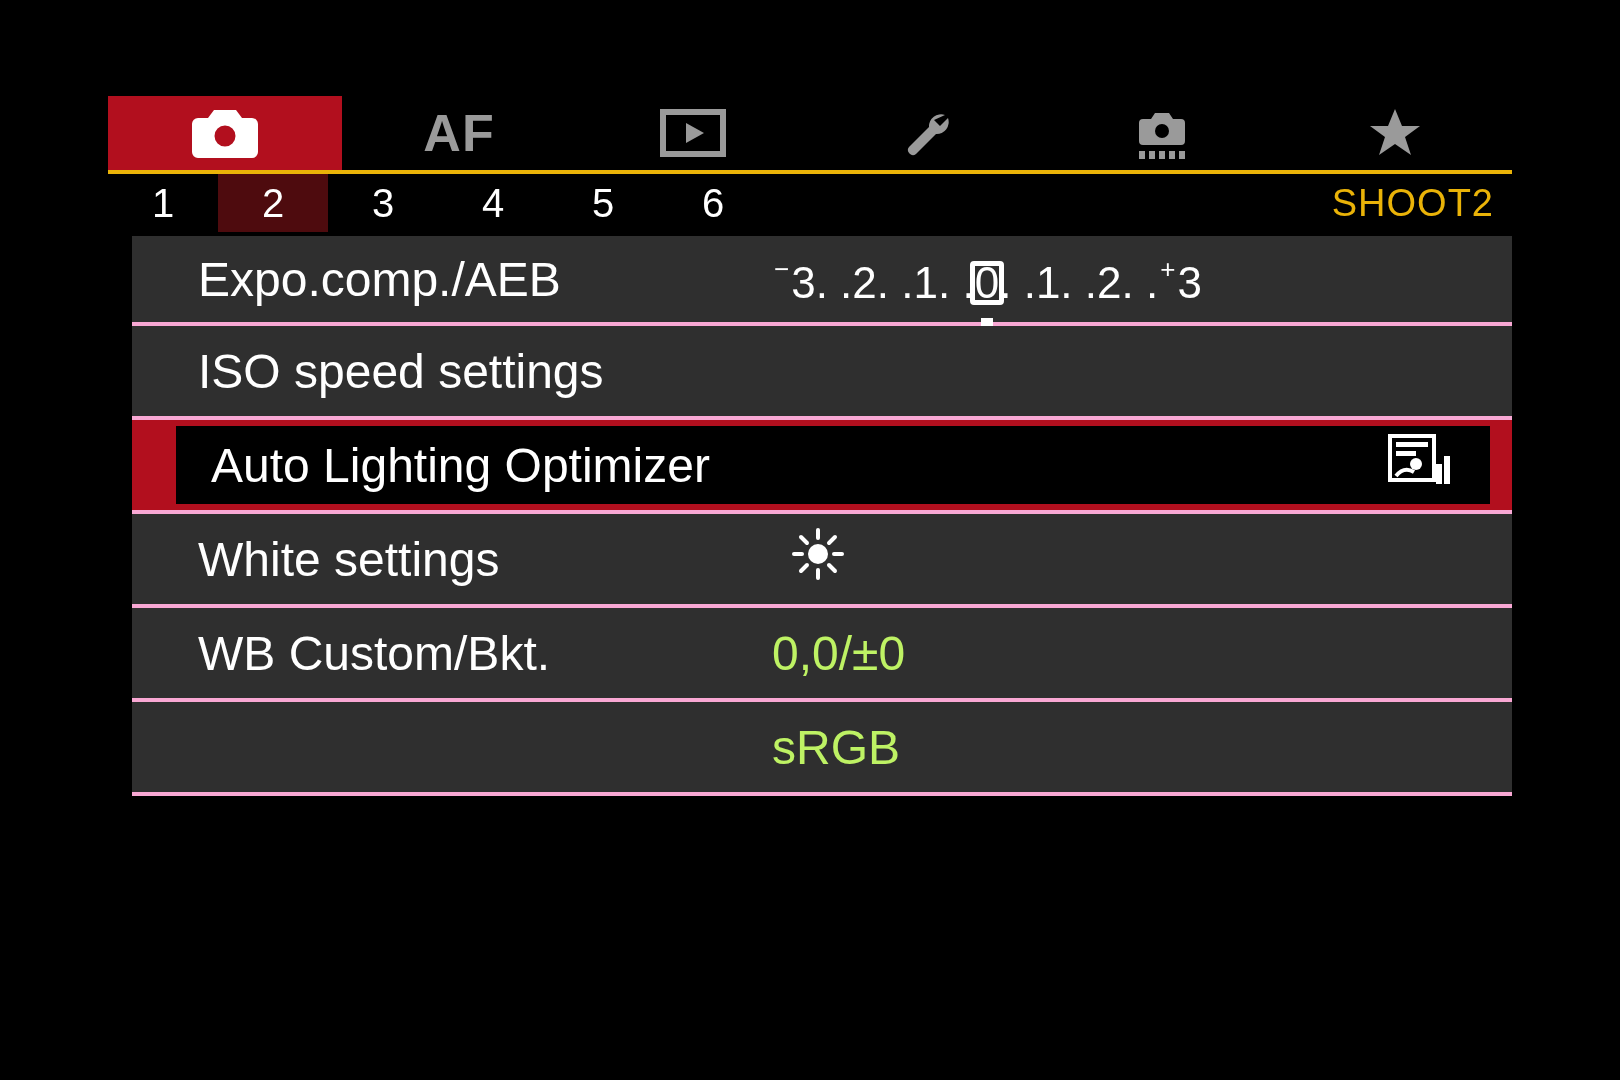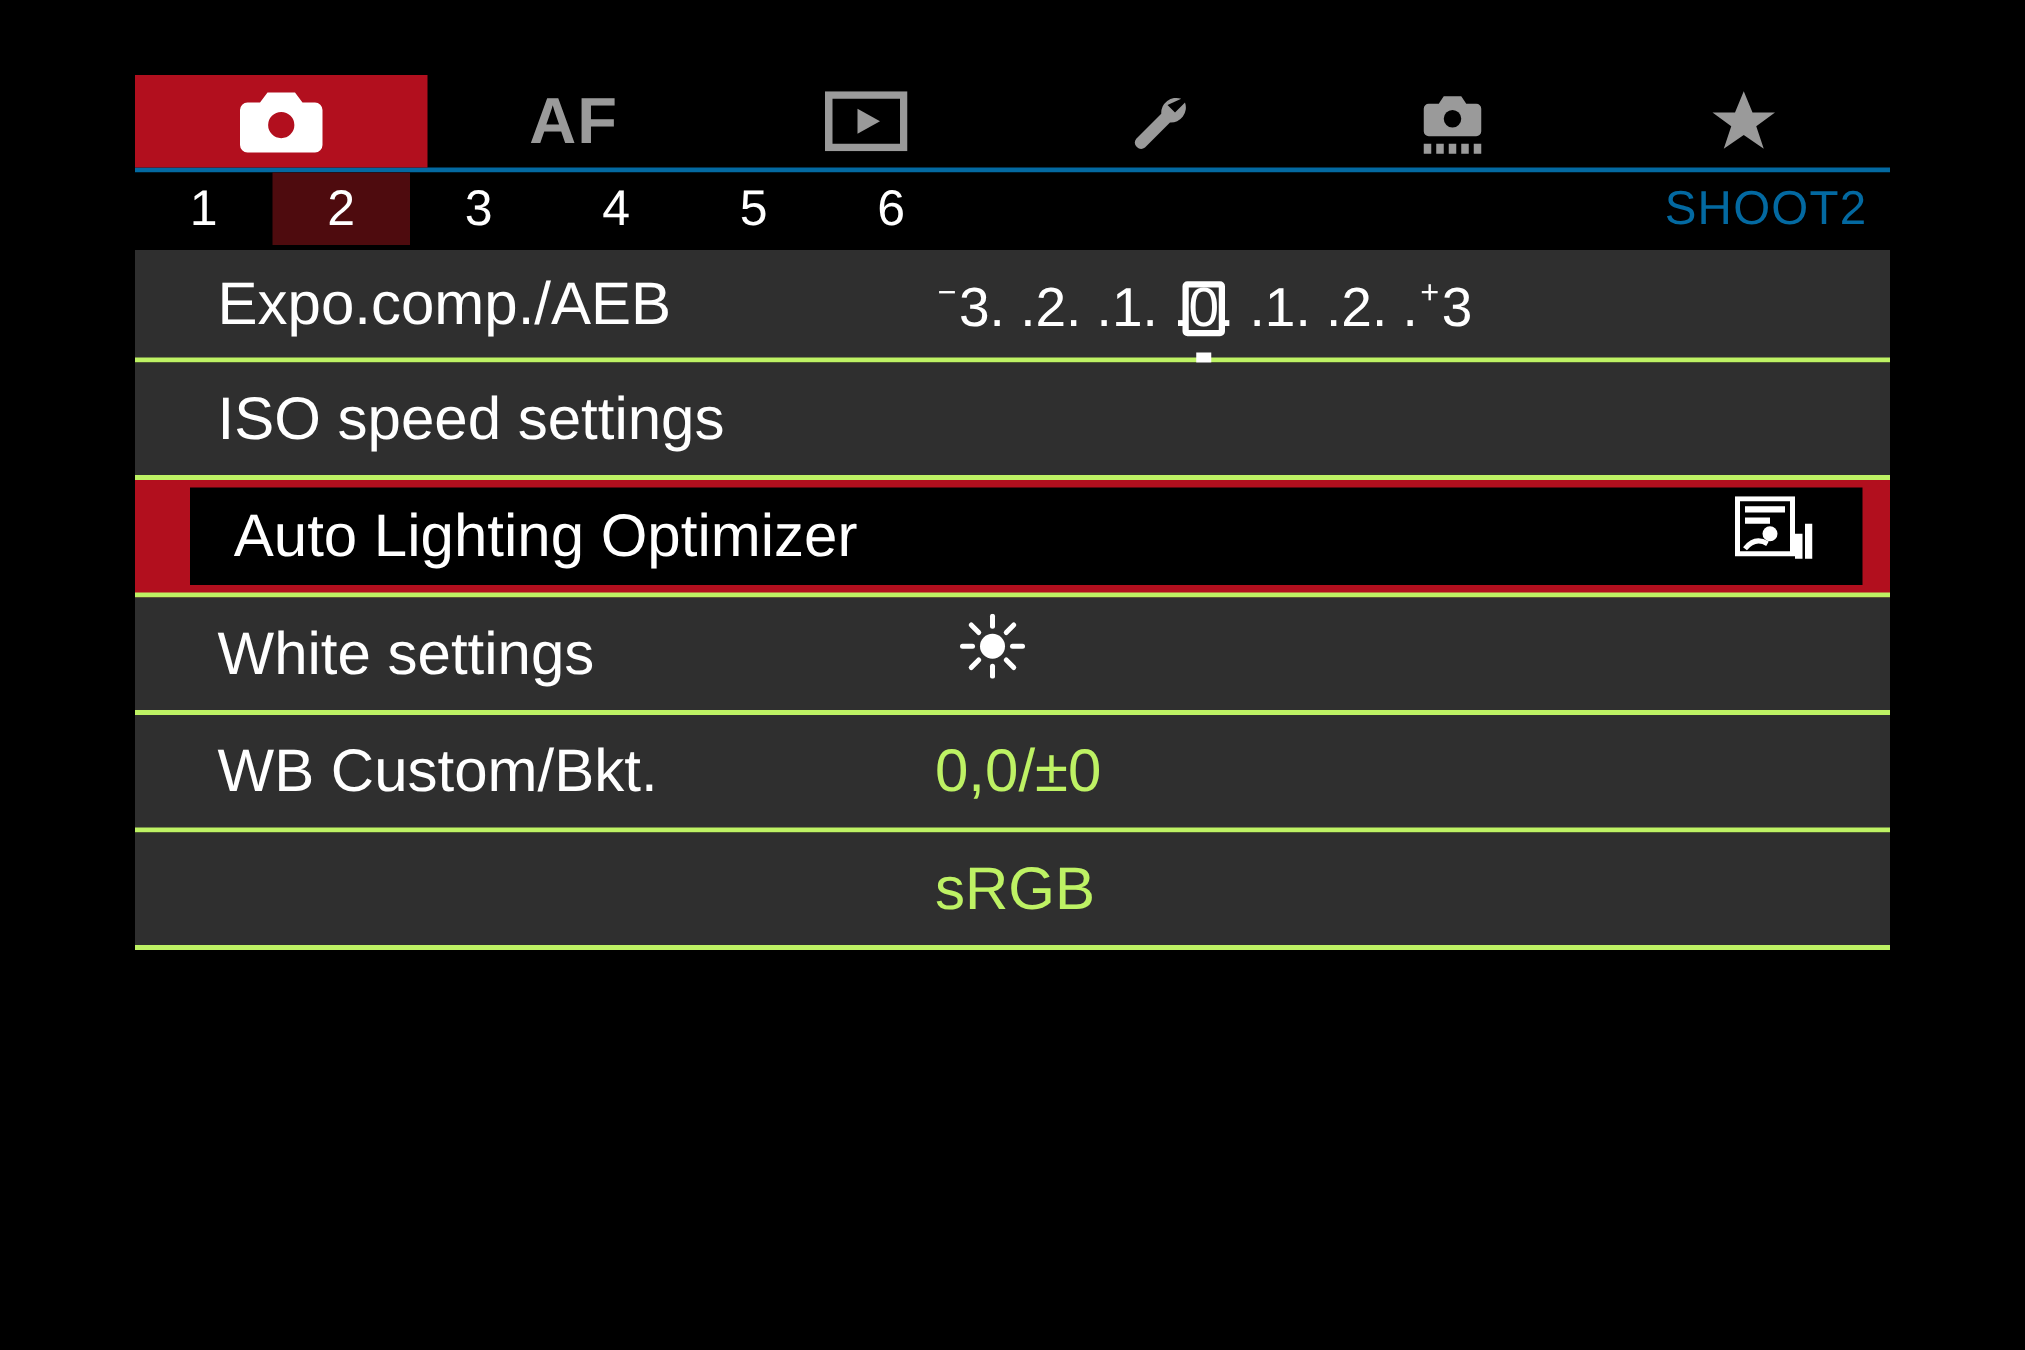--- a/index.html
+++ b/index.html
@@ -13,21 +13,22 @@
     position: absolute;
     left: 108px; top: 60px;
     width: 1404px; height: 960px;
     background: #000;
   }
   
   .main-tabs {
     display: flex;
     width: 100%;
     height: 78px;
-    border-bottom: 4px solid #0369a1;
+    border-bottom: 4px solid #eab308;
+    margin-top: 36px;
   }
   .main-tab {
     flex: 1;
     display: flex;
     align-items: center;
     justify-content: center;
     color: #9a9a9a;
   }
   .main-tab.active {
     background: #b20f1e;
@@ -56,39 +57,40 @@
     justify-content: center;
     font-size: 40px;
     color: #fff;
   }
   .page-num.active {
     background: #4e0b0e;
   }
   .sub-tabs .spacer { flex: 1; }
   .shoot-label {
     font-size: 38px;
-    color: #0369a1;
+    color: #eab308;
     letter-spacing: 1px;
     padding-right: 18px;
   }
   
   .menu {
     display: flex;
     flex-direction: column;
   }
   .row {
     position: relative;
     height: 94px;
     background: #2f2f2f;
-    border-bottom: 4px solid #bef264;
+    border-bottom: 4px solid #f9a8d4;
     display: flex;
     align-items: center;
     padding-left: 66px;
     color: #fff;
     font-size: 48px;
+    margin-left: 24px;
   }
   .row:first-child { border-top: 4px solid #000; }
   .row .label { flex: 0 0 auto; }
   .row .val {
     position: absolute;
     left: 640px;
     font-size: 48px;
     color: #bef264;
   }
   .row .val-right {

